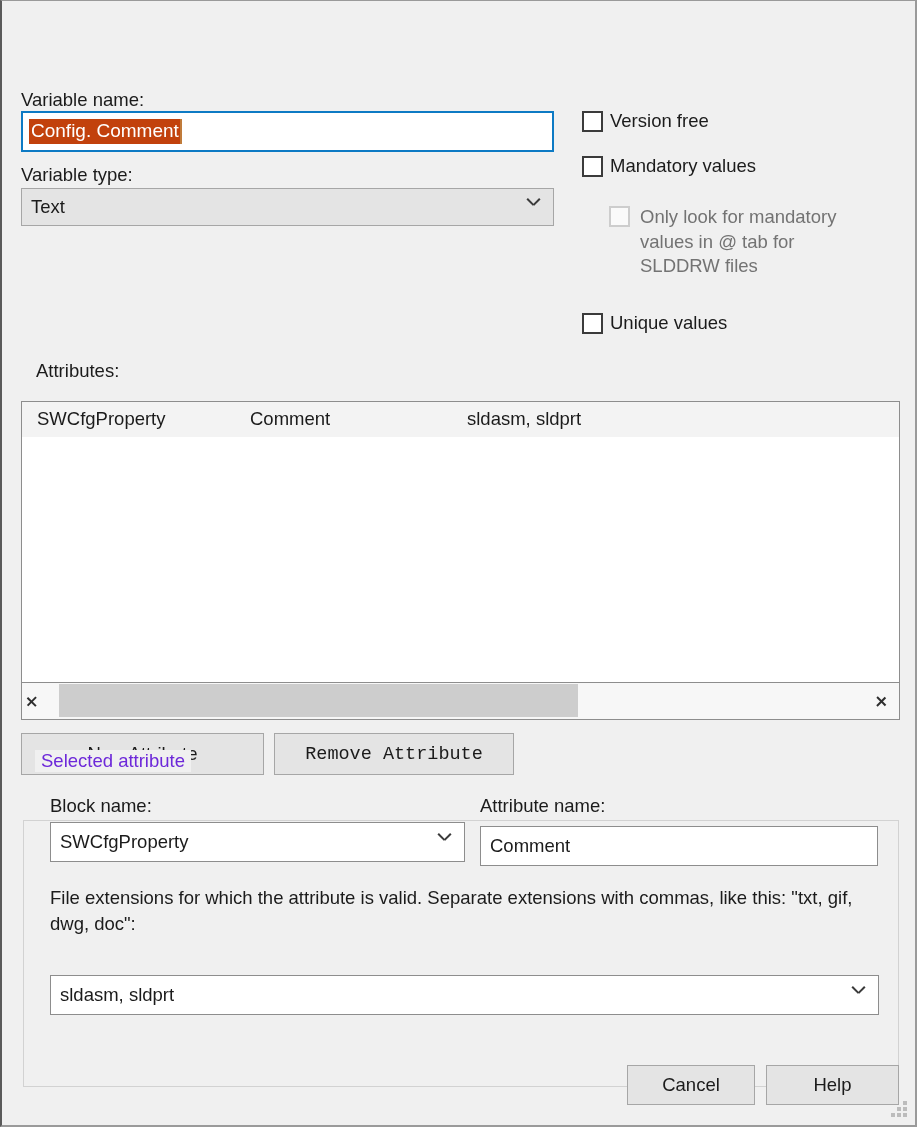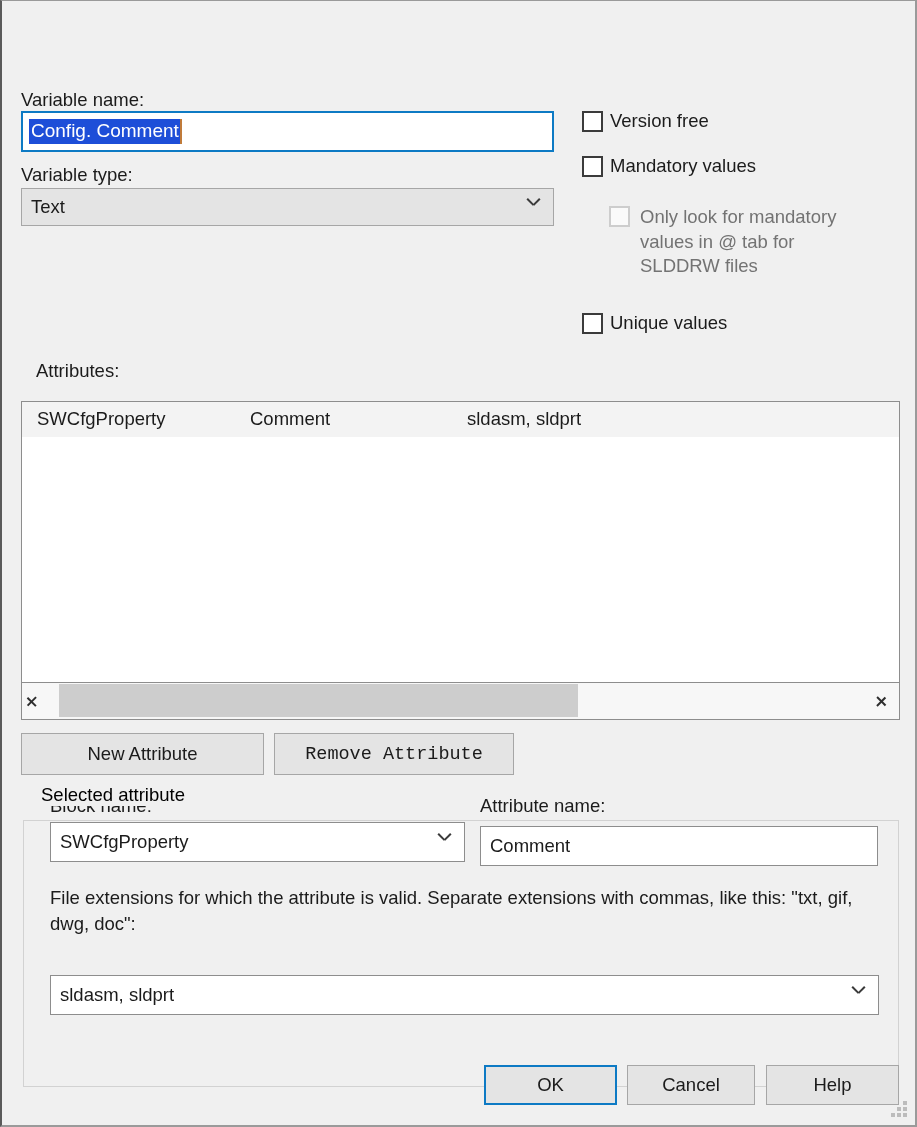--- a/index.html
+++ b/index.html
@@ -98,21 +98,21 @@
     left: 19px; top: 51px;
     width: 533px; height: 41px;
     background: #ffffff;
     border: 2px solid #0d7ac4;
     box-sizing: border-box;
     display: flex;
     align-items: center;
     padding-left: 6px;
   }
   .sel-text {
-    background: #1d4ed8;
+    background: #c2410c;
     color: #ffffff;
     font-size: 19px;
     padding: 1px 1px 2px 2px;
     line-height: 1.15;
   }
   .caret {
     width: 2px;
     height: 25px;
     background: #c07b3a;
     margin-left: 0px;
@@ -299,25 +299,25 @@
   
   .group {
     position: absolute;
     left: 21px; top: 760px;
     width: 876px; height: 267px;
     border: 1px solid #d2d2d2;
     box-sizing: border-box;
   }
   .group-title {
     position: absolute;
-    left: 33px; top: 724px;
+    left: 33px; top: 690px;
     background: #f0f0f0;
     padding: 0 6px;
     font-size: 18.5px;
-    color: #000000;
+    color: #6d28d9;
     white-space: nowrap;
     z-index: 2;
   }
 
   .lbl-blockname { left: 48px; top: 735px; }
   .lbl-attrname  { left: 478px; top: 735px; }
 
   .combo-block {
     position: absolute;
     left: 48px; top: 762px;
@@ -471,21 +471,20 @@
       <span class="cval">Comment</span>
     </div>
 
     <div class="helptext">File extensions for which the attribute is valid. Separate extensions with commas, like this: "txt, gif, dwg, doc":</div>
 
     <div class="combo-ext">
       <span class="cval">sldasm, sldprt</span>
       <span class="chev"></span>
     </div>
 
-    <div class="btn btn-ok">OK</div>
     <div class="btn btn-cancel">Cancel</div>
     <div class="btn btn-help">Help</div>
 
     <div class="grip">
       <i style="left:12px;top:0px;"></i>
       <i style="left:6px;top:6px;"></i>
         <i style="left:12px;top:6px;"></i>
       <i style="left:0px;top:12px;"></i>
         <i style="left:6px;top:12px;"></i>
         <i style="left:12px;top:12px;"></i>

